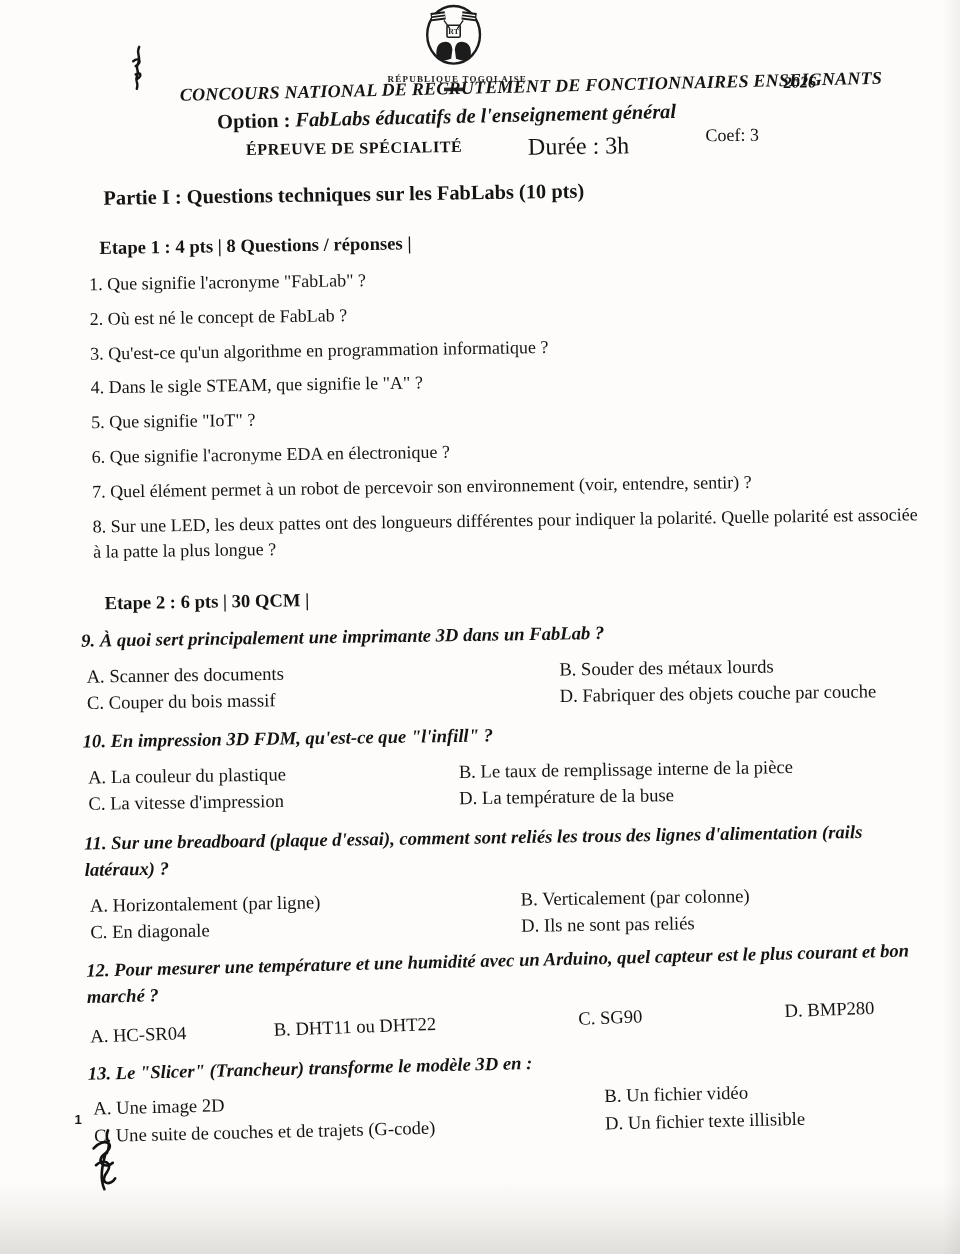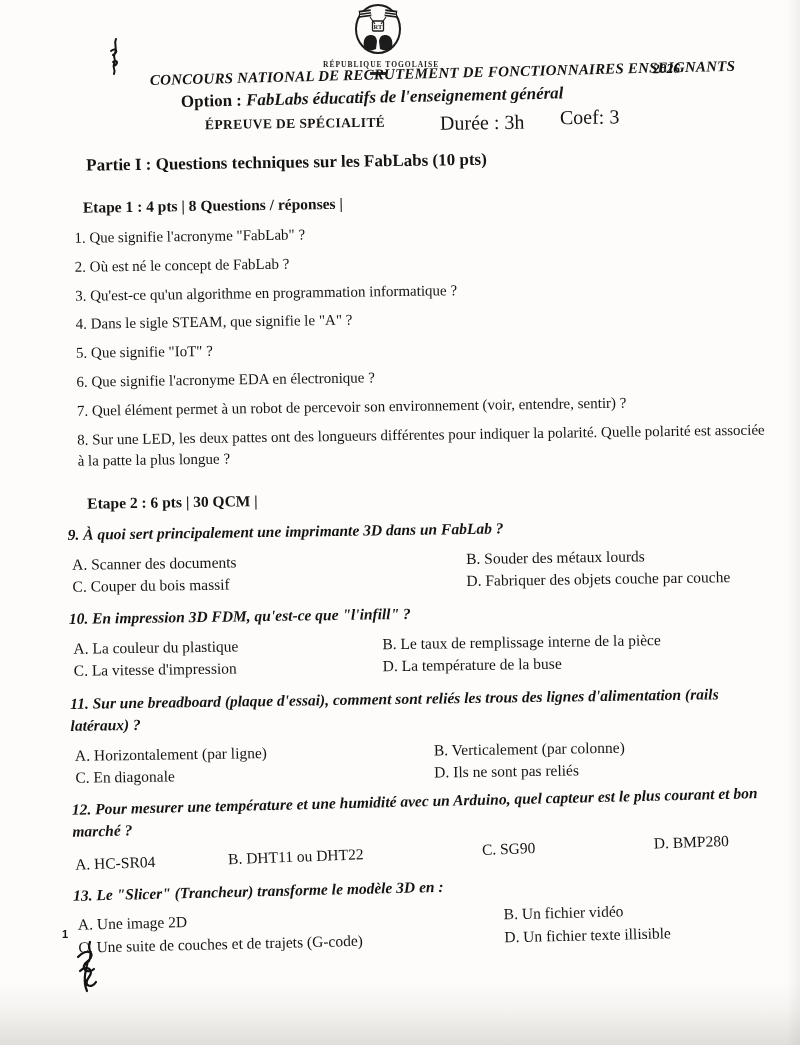--- a/index.html
+++ b/index.html
@@ -51,21 +51,21 @@
     font-size:17px;white-space:nowrap;
   }
   .option-label{font-weight:bold;}
   .option-value{font-weight:bold;font-style:italic;}
   .meta-row{
     position:absolute;left:0;top:118px;width:100%;height:20px;
     transform:rotate(-0.8deg);transform-origin:0 50%;
   }
   .exam-type{position:absolute;left:205px;top:2px;font-size:13.5px;font-weight:bold;letter-spacing:0.4px;}
   .exam-duration{position:absolute;left:440px;top:0;font-size:20px;}
-  .exam-coef{position:absolute;left:560px;top:-4px;font-size:20px;}
+  .exam-coef{position:absolute;left:588px;top:-4px;font-size:15px;}
 
   
   .main{
     position:absolute;left:60px;top:150px;width:700px;
     transform:rotate(-0.85deg);transform-origin:0 0;
   }
   .part-title{font-size:17px;font-weight:bold;margin:6px 0 0 26px;}
   .etape-heading{font-size:15.5px;font-weight:bold;margin:23px 0 0 22px;}
   .q{font-size:15px;line-height:1.42;margin:6px 0 0 13px;width:688px;}
   .q:first-of-type{margin-top:11px;}

